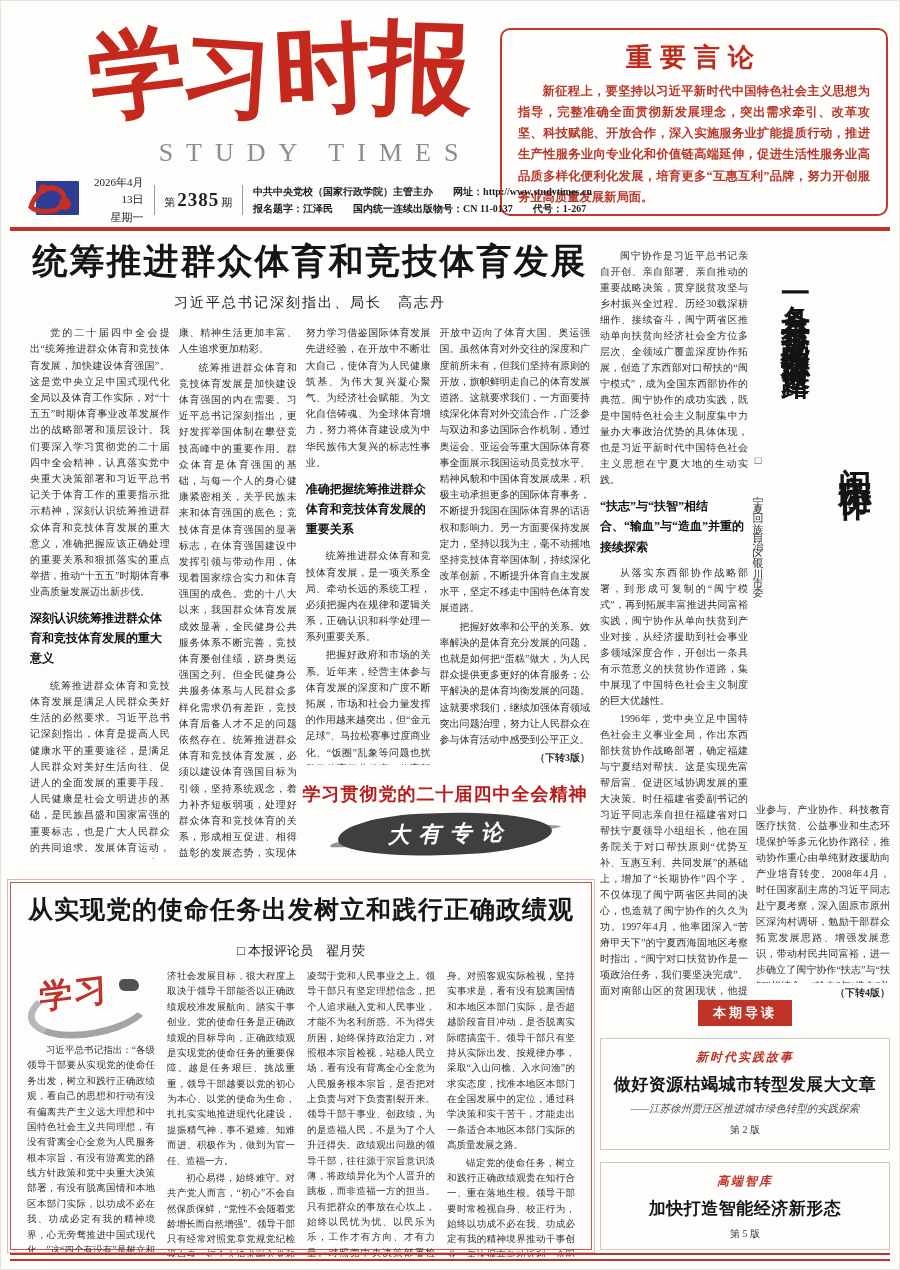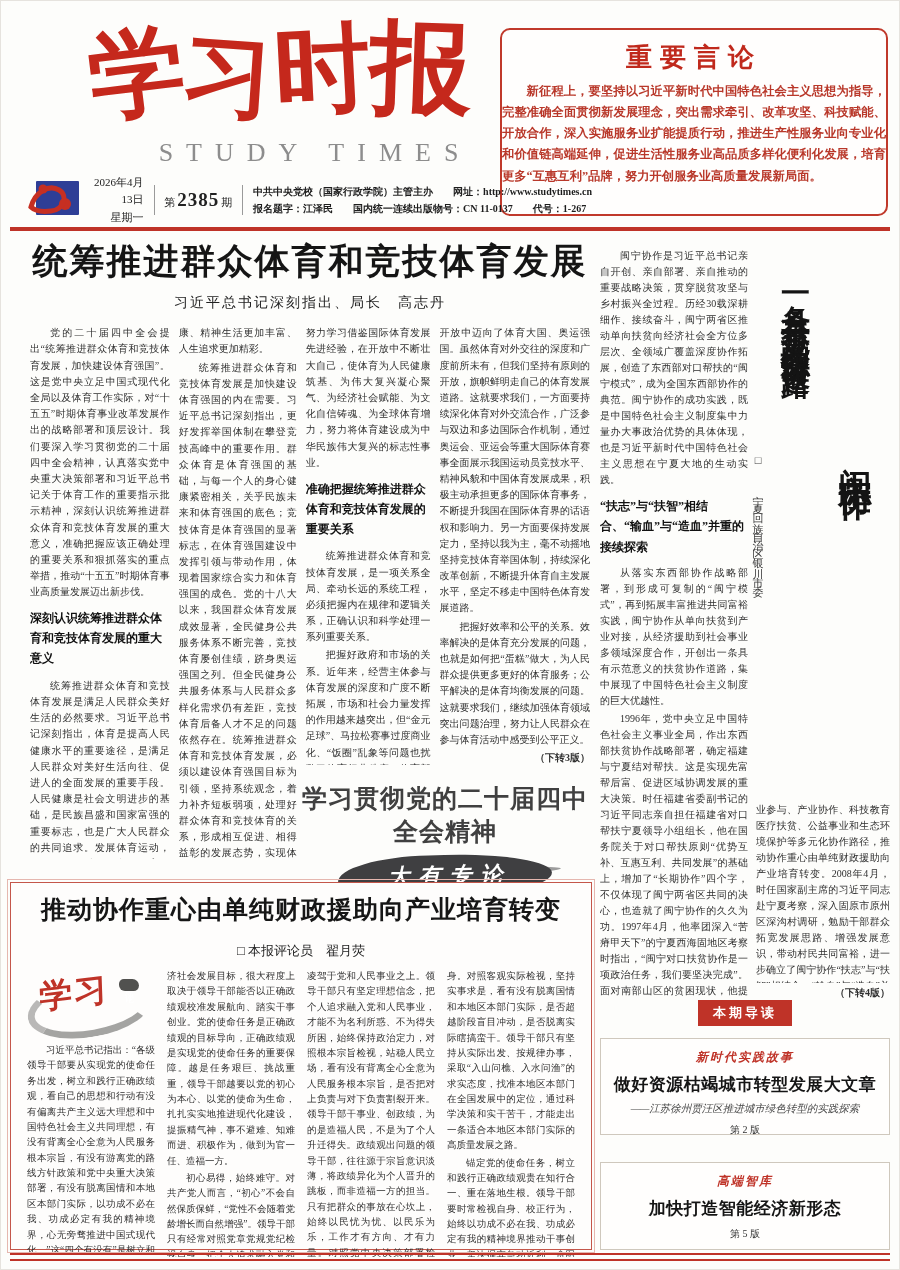--- a/index.html
+++ b/index.html
@@ -9,21 +9,21 @@
   .masthead{position:absolute;left:88px;top:18px;width:400px;height:120px;display:flex;align-items:flex-start;}
   .masthead span{font-size:96px;line-height:1;font-weight:700;color:#c5281c;font-family:"Liberation Serif",serif;}
   .mh-c0{transform:rotate(-7deg) translateY(8px);}
   .mh-c1{transform:rotate(4deg) translateY(14px);font-size:90px!important;}
   .mh-c2{transform:rotate(-3deg) translateY(4px);}
   .mh-c3{transform:rotate(2deg);font-size:102px!important;}
   .masthead-en{position:absolute;left:150px;top:138px;width:330px;text-align:center;font-size:26px;
                letter-spacing:13px;color:#8d8d8d;font-family:"Liberation Serif",serif;}
   
   .quote-box{position:absolute;left:500px;top:28px;width:388px;height:188px;border:2px solid #c0392b;
-             border-radius:10px;background:#fffefd;box-sizing:border-box;padding:8px 0 6px;}
+             border-radius:10px;background:#fffefd;box-sizing:border-box;padding:8px 16px 6px;}
   .quote-title{text-align:center;color:#c0291c;font-size:26px;font-weight:900;letter-spacing:8px;
                font-family:"Liberation Sans","DejaVu Sans",sans-serif;margin:2px 0 6px;}
   .quote-body{color:#b9382a;font-size:12.3px;line-height:1.72;text-align:justify;text-indent:2em;font-weight:600;}
   
   .info-bar{position:absolute;left:28px;top:176px;width:564px;height:48px;display:flex;align-items:center;gap:10px;}
   .ib-sep{width:1px;height:30px;background:#9a9a9a;}
   .ib-date{font-size:11px;text-align:right;line-height:1.6;color:#222;}
   .ib-issue{font-size:11px;color:#222;display:flex;align-items:baseline;gap:2px;}
   .ib-issue b{font-size:19px;font-weight:700;letter-spacing:1px;}
   .ib-lines{font-size:10px;line-height:1.75;color:#1d1d1d;font-weight:600;white-space:nowrap;}
@@ -41,21 +41,21 @@
   .col-h{font-family:"Liberation Sans","DejaVu Sans",sans-serif;font-weight:700;font-size:12px;
          line-height:1.65;margin:9px 0;color:#111;}
   .lc1{width:142px;height:534px;overflow:hidden;}
   .lc2{width:120px;height:534px;overflow:hidden;}
   .lc3{width:127px;height:440px;overflow:hidden;}
   .lc4{width:153px;height:440px;display:flex;flex-direction:column;}
   .lc4-text{flex:1;overflow:hidden;}
   .continued{font-size:10px;text-align:right;font-weight:700;padding-top:3px;}
   
   .banner{position:absolute;left:300px;top:782px;width:290px;height:86px;text-align:center;}
-  .banner-title{color:#404040;font-size:25px;font-weight:900;letter-spacing:1px;
+  .banner-title{color:#b91c1c;font-size:18px;font-weight:900;letter-spacing:1px;
                 font-family:"Liberation Sans","DejaVu Sans",sans-serif;}
   .banner-ink{margin:7px auto 0;width:214px;height:42px;background:#3f3f41;color:#fff;
               border-radius:46% 54% 50% 50% / 62% 52% 56% 44%;transform:rotate(-1.5deg);
               display:flex;align-items:center;justify-content:center;font-size:22px;font-style:italic;
               font-weight:700;letter-spacing:9px;text-indent:9px;
               box-shadow:-24px 6px 0 -16px #919191, 26px -4px 0 -17px #9c9c9c;}
   
   .minning{position:absolute;left:600px;top:246px;width:290px;height:756px;}
   .minning p{margin:0 0 2px;font-size:10px;line-height:1.6;text-align:justify;text-indent:2em;}
   .minning p.nc{text-indent:0;}
@@ -87,21 +87,21 @@
             transform:rotate(-7deg) skewX(-5deg);letter-spacing:2px;}
   .stamp-sub{position:absolute;left:92px;top:8px;background:#51514f;color:#fff;writing-mode:vertical-rl;
              font-size:10px;padding:4px 3px;border-radius:8px 11px 9px 10px;letter-spacing:2px;}
   
   .digest{position:absolute;left:600px;top:1000px;width:290px;height:250px;}
   .digest-badge{position:absolute;left:50%;top:0;transform:translateX(-50%);background:#bf3328;color:#fff;
                 font-size:13px;font-weight:700;letter-spacing:3px;padding:4px 15px;
                 font-family:"Liberation Sans","DejaVu Sans",sans-serif;}
   .digest-box{position:absolute;left:0;width:290px;border:1px solid #cfc8bd;background:#fffefd;
               box-sizing:border-box;text-align:center;padding:10px 8px 6px;}
-  .dg1{top:38px;height:97px;font-family:Liberation Serif, serif;}
+  .dg1{top:38px;height:112px;font-family:Liberation Serif, serif;}
   .dg2{top:162px;height:88px;}
   .dg-tag{color:#bf3328;font-size:12px;font-weight:700;letter-spacing:2px;font-style:italic;}
   .dg-title{font-size:17px;font-weight:900;margin-top:7px;color:#151515;letter-spacing:.5px;}
   .dg-sub{font-size:10.5px;color:#4a4a4a;margin-top:6px;font-style:italic;}
   .dg-page{font-size:10px;color:#333;margin-top:7px;}
 </style>
 </head>
 <body>
 
 <div id="page">
@@ -196,21 +196,21 @@
     <div class="mn-byline">□ 宁夏回族自治区银川市委</div>
     <div class="mn-right">
       <div class="mn-right-text">
         <p class="nc">业参与、产业协作、科技教育医疗扶贫、公益事业和生态环境保护等多元化协作路径，推动协作重心由单纯财政援助向产业培育转变。2008年4月，时任国家副主席的习近平同志赴宁夏考察，深入固原市原州区深沟村调研，勉励干部群众拓宽发展思路、增强发展意识，带动村民共同富裕，进一步确立了闽宁协作“扶志”与“扶智”相结合、“输血”与“造血”并重的工作基调。至此，闽宁协作步入承前启后、开拓创新的发展新阶段。</p>
       </div>
       <div class="continued">（下转4版）</div>
     </div>
   </div>
 
   <div class="commentary">
-    <div class="cm-headline">推动协作重心由单纯财政援助向产业培育转变</div>
+    <div class="cm-headline">从实现党的使命任务出发树立和践行正确政绩观</div>
     <div class="cm-byline">□ 本报评论员　翟月荧</div>
     <div class="cm-cols">
       <div class="cmc">
         <div class="stamp">
           <div class="stamp-swoosh"></div>
           <span class="stamp-zh">学习</span>
           <span class="stamp-sub">评论</span>
         </div>
         <p>习近平总书记指出：“各级领导干部要从实现党的使命任务出发，树立和践行正确政绩观，看自己的思想和行动有没有偏离共产主义远大理想和中国特色社会主义共同理想，有没有背离全心全意为人民服务根本宗旨，有没有游离党的路线方针政策和党中央重大决策部署，有没有脱离国情和本地区本部门实际，以功成不必在我、功成必定有我的精神境界，心无旁骛推进中国式现代化。”这“四个有没有”是树立和践行正确政绩观的“标尺”，领导干部要时时对照，确保政绩观不偏离正确方向。</p>
 

